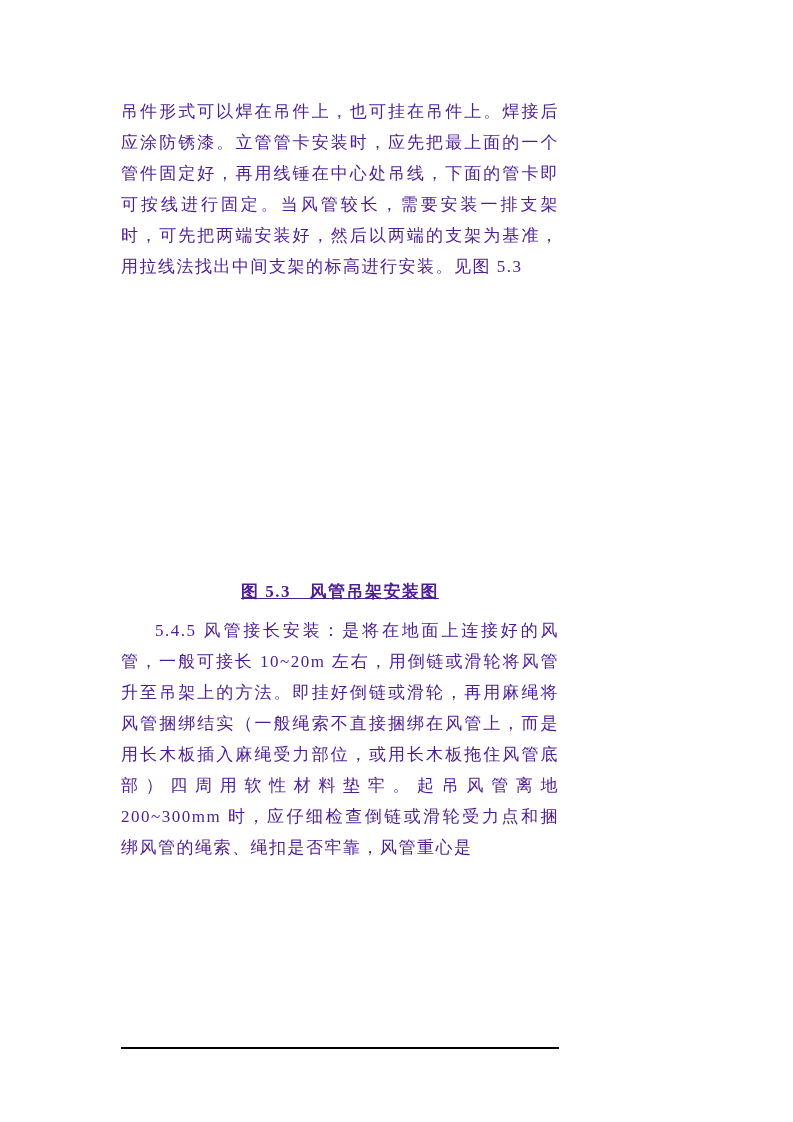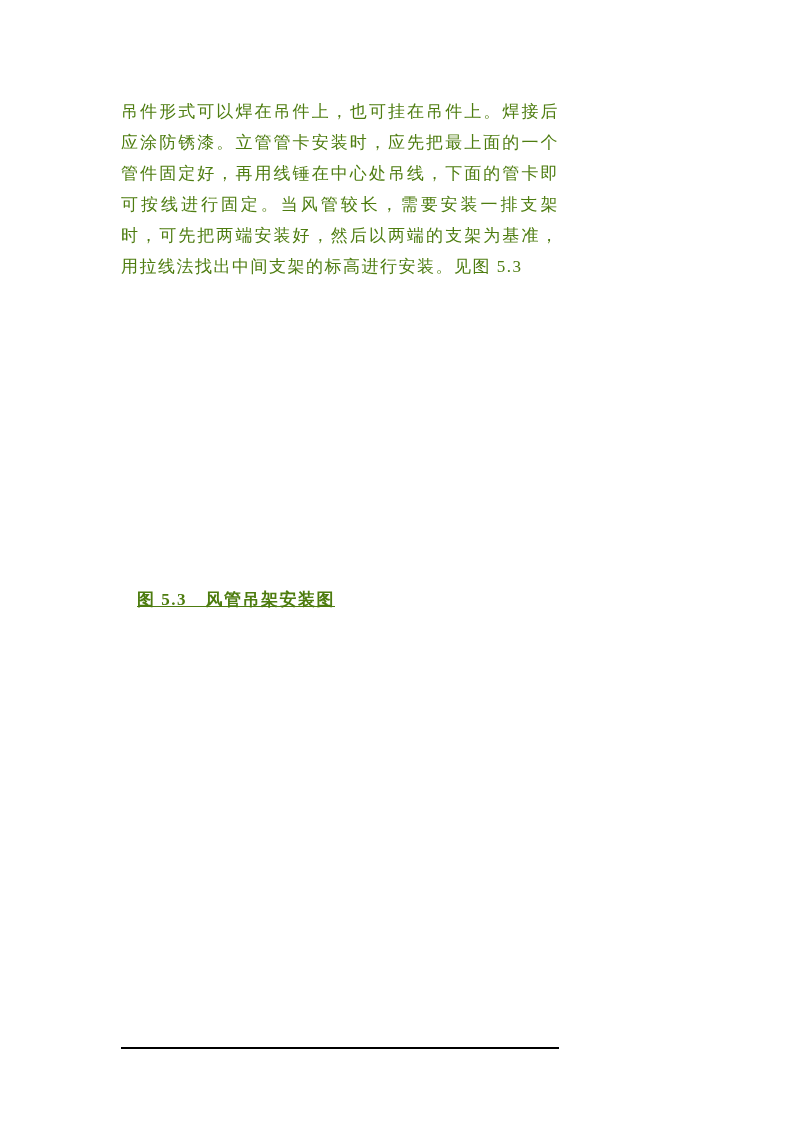--- a/index.html
+++ b/index.html
@@ -8,41 +8,42 @@
       background: #ffffff;
     }
     .page {
       position: relative;
       width: 680px;
       height: 1122px;
       background: #ffffff;
       box-sizing: border-box;
       padding: 96px 121px 0 121px;
       font-family: "Liberation Serif", "DejaVu Serif", serif;
-      color: #4d7c0f;
+      color: #4c1d95;
       overflow: hidden;
     }
     .para {
       margin: 0;
       font-size: 17px;
       line-height: 31px;
       text-align: justify;
       letter-spacing: 1.5px;
     }
     .para.indent {
       text-indent: 2em;
     }
     .figure-area {
       height: 286px;
       background: #ffffff;
     }
     .figure-caption {
-      margin: 16px;
+      margin: 8px;
       font-size: 17px;
       line-height: 31px;
+      text-align: center;
       font-weight: bold;
       letter-spacing: 1.5px;
     }
     .figure-caption .caption-text {
       text-decoration: underline;
     }
     .footer-divider {
       position: absolute;
       left: 121px;
       right: 121px;
@@ -58,16 +59,17 @@
 
   <p class="para">吊件形式可以焊在吊件上，也可挂在吊件上。焊接后应涂防锈漆。立管管卡安装时，应先把最上面的一个管件固定好，再用线锤在中心处吊线，下面的管卡即可按线进行固定。当风管较长，需要安装一排支架时，可先把两端安装好，然后以两端的支架为基准，用拉线法找出中间支架的标高进行安装。见图 5.3</p>
 
   <div class="figure-area"></div>
 
   <p class="figure-caption"><span class="caption-text">图 5.3　风管吊架安装图</span></p>
 
 
 
 
+  <p class="para indent">5.4.5 风管接长安装：是将在地面上连接好的风管，一般可接长 10~20m 左右，用倒链或滑轮将风管升至吊架上的方法。即挂好倒链或滑轮，再用麻绳将风管捆绑结实（一般绳索不直接捆绑在风管上，而是用长木板插入麻绳受力部位，或用长木板拖住风管底部）四周用软性材料垫牢。起吊风管离地 200~300mm 时，应仔细检查倒链或滑轮受力点和捆绑风管的绳索、绳扣是否牢靠，风管重心是</p>
 
   <div class="footer-divider"></div>
 
 </div>
 
 </body></html>

